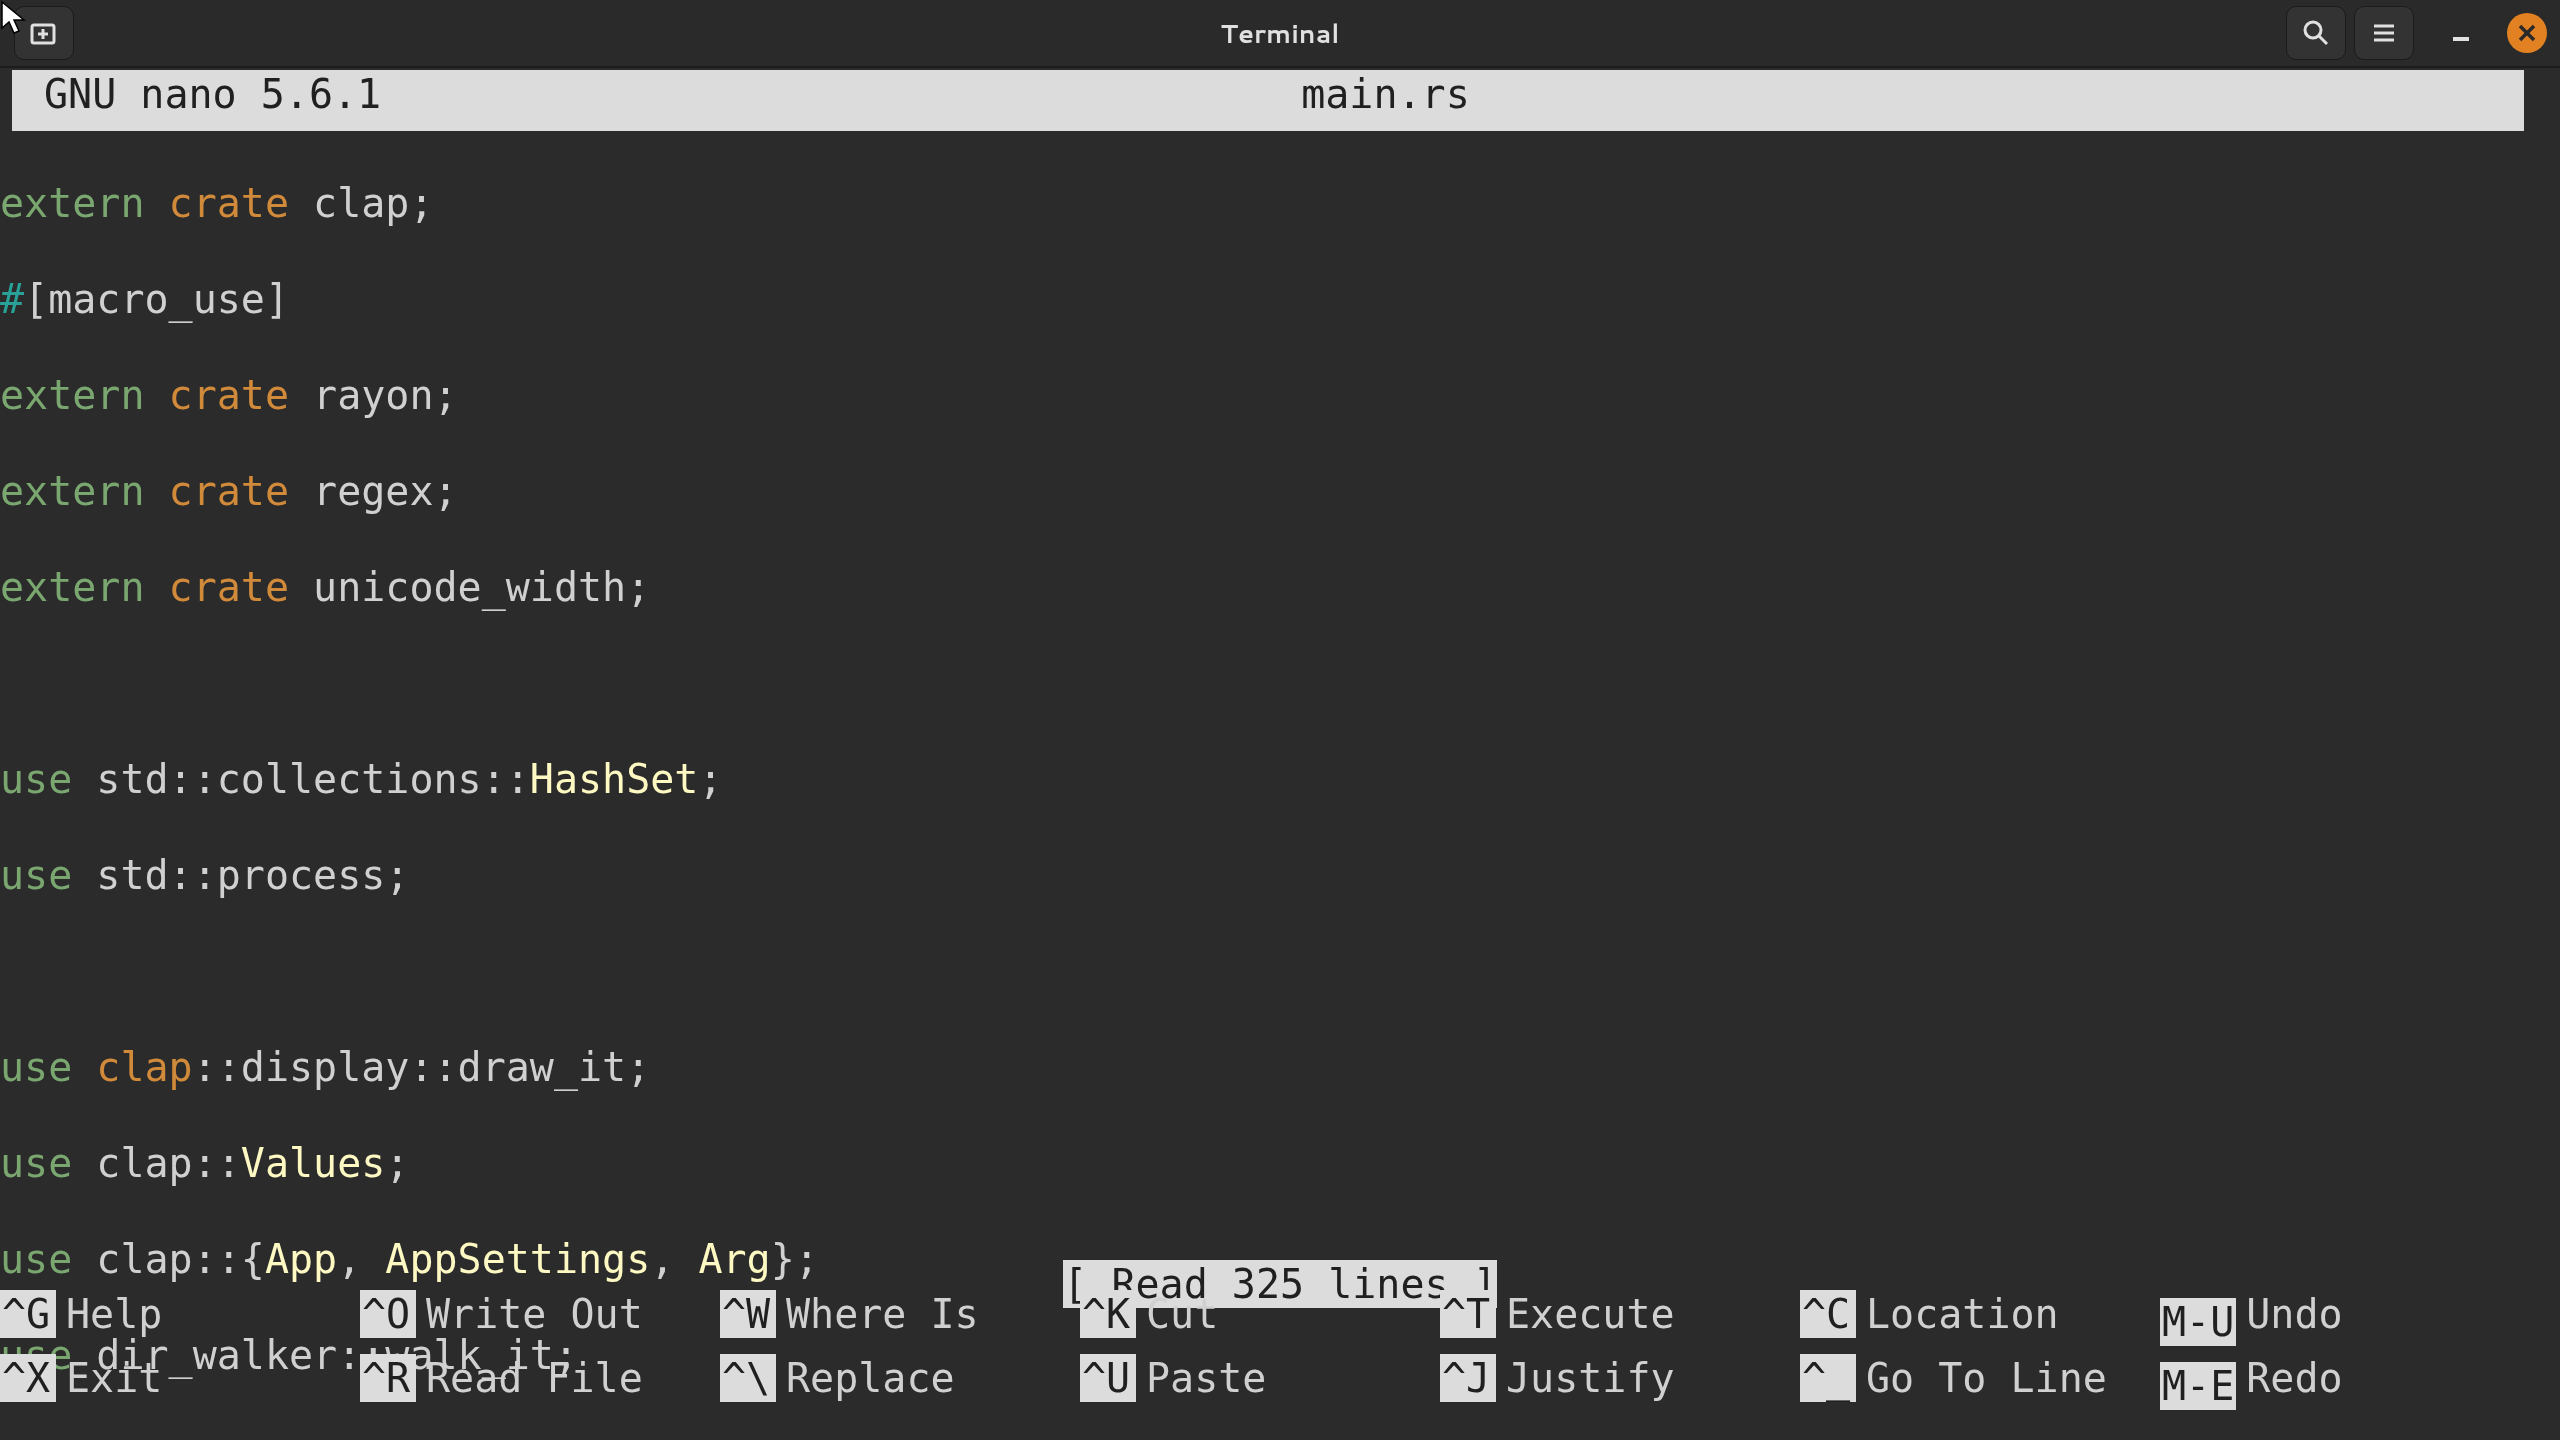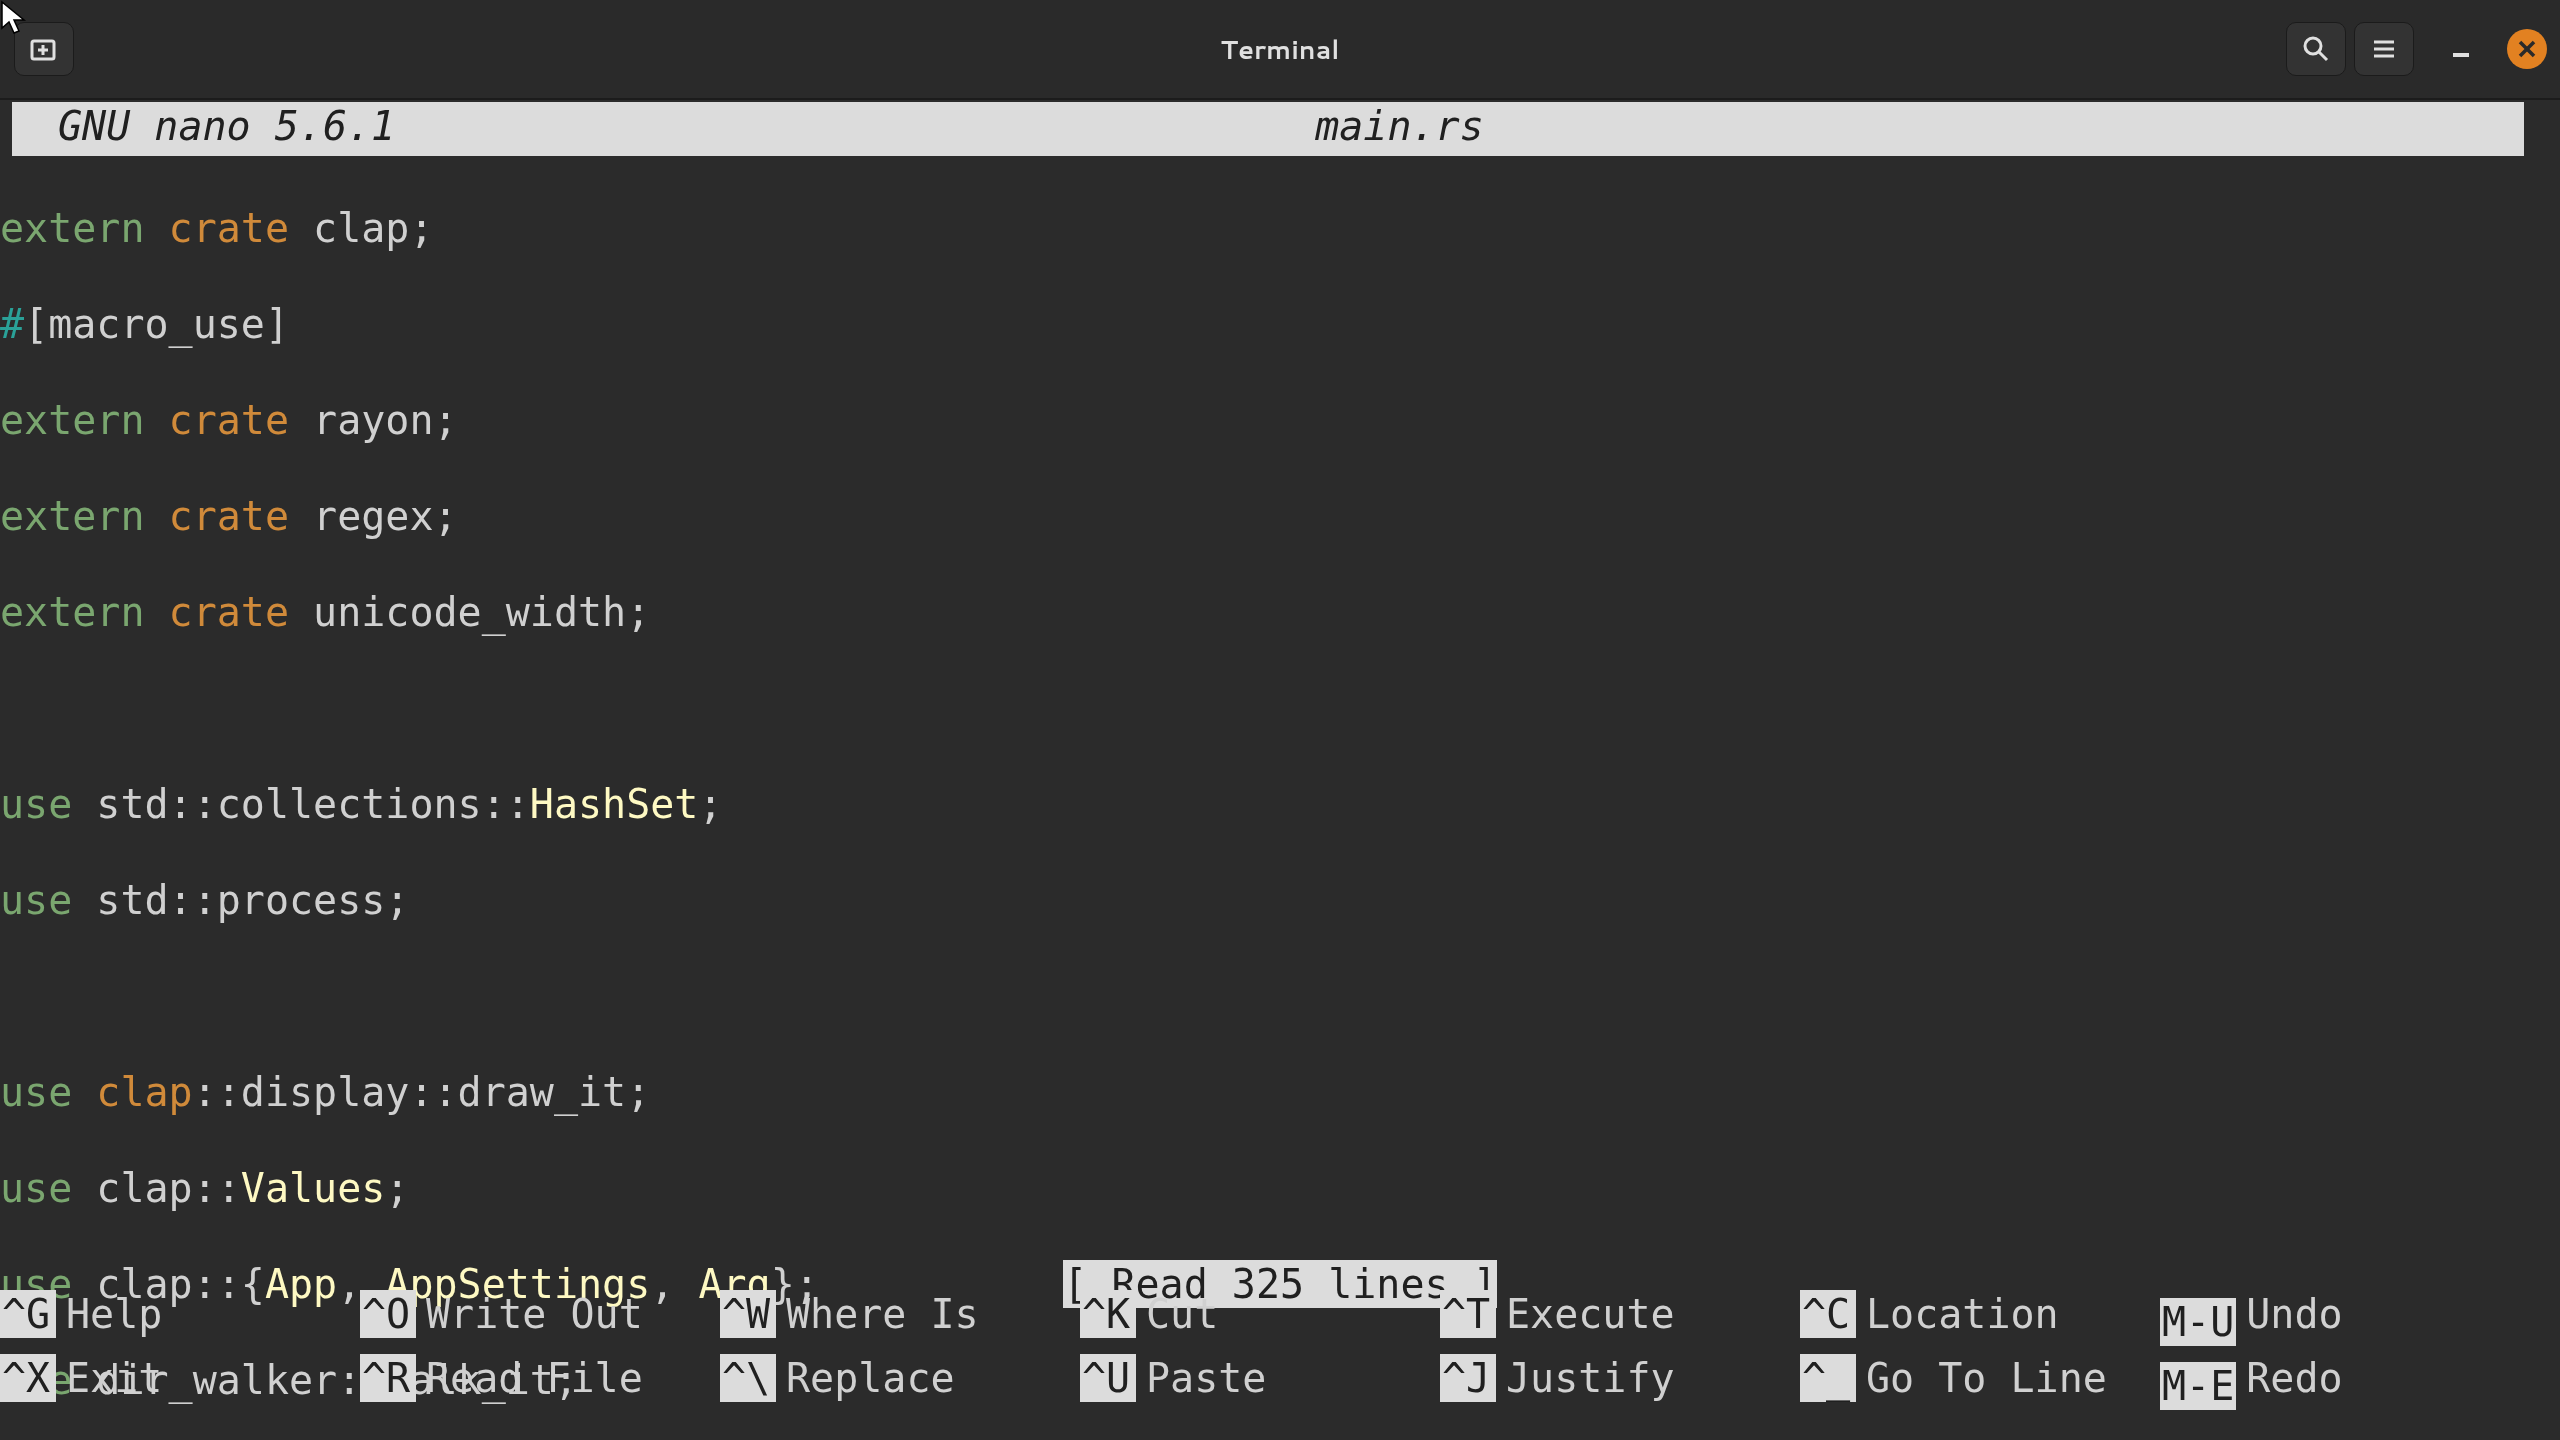--- a/index.html
+++ b/index.html
@@ -6,21 +6,21 @@
   html, body {
     width: 2560px;
     height: 1440px;
     background: #2b2b2b;
     font-family: "DejaVu Sans Mono", "Liberation Mono", monospace;
     overflow: hidden;
     color: #d0d0d0;
   }
   
   .headerbar {
-    height: 100px;
+    height: 68px;
     background: #2a2a2a;
     border-bottom: 2px solid #1c1c1c;
     display: flex;
     align-items: center;
     padding: 0 10px;
     position: relative;
   }
   .hb-btn {
     width: 60px;
     height: 54px;
@@ -61,28 +61,27 @@
     width: 40px; height:40px;
     border-radius: 50%;
     background: #e28121;
     display:flex; align-items:center; justify-content:center;
   }
 
   
   .nano-title {
     background: #dcdcdc;
     color: #202020;
-    height: 54px;
+    height: 61px;
     font-size: 40px;
     line-height: 48px;
     font-weight: 500;
     white-space: pre;
-    padding-left: 46px;
+    padding-left: 32px;
     margin: 2px 36px 0 12px;
-    font-style: italic;
   }
   .nano-title .fname {
     display:inline-block;
   }
 
   
   .editor {
     font-size: 40px;
     line-height: 48px;
     padding: 0 0 0 0;

